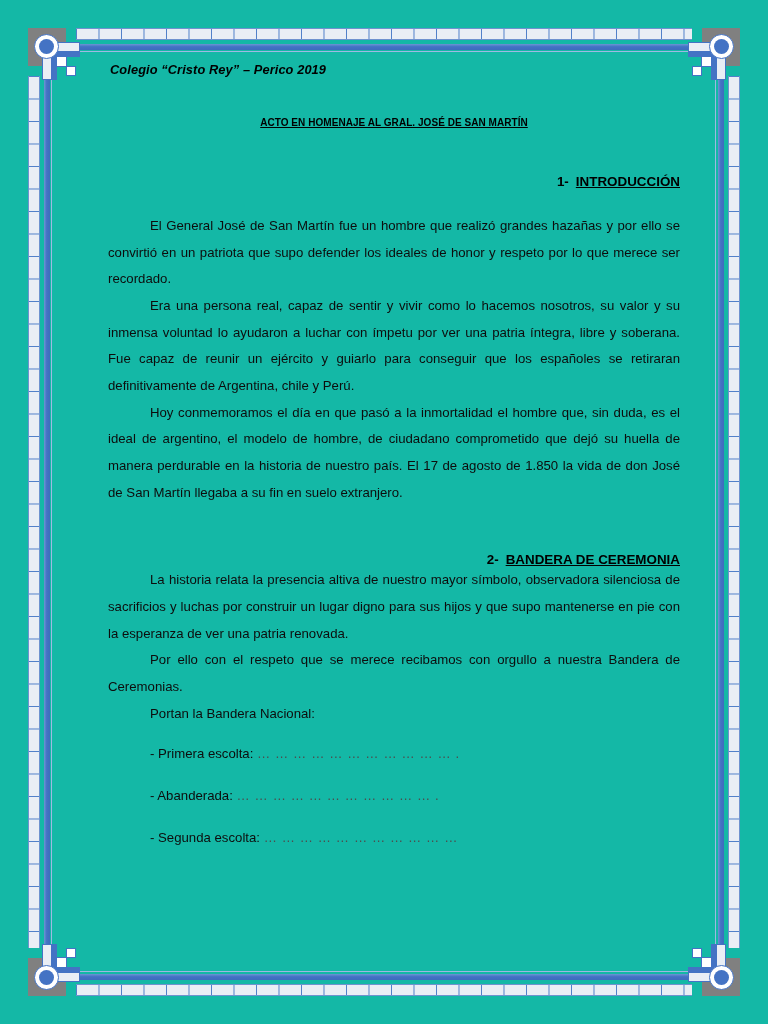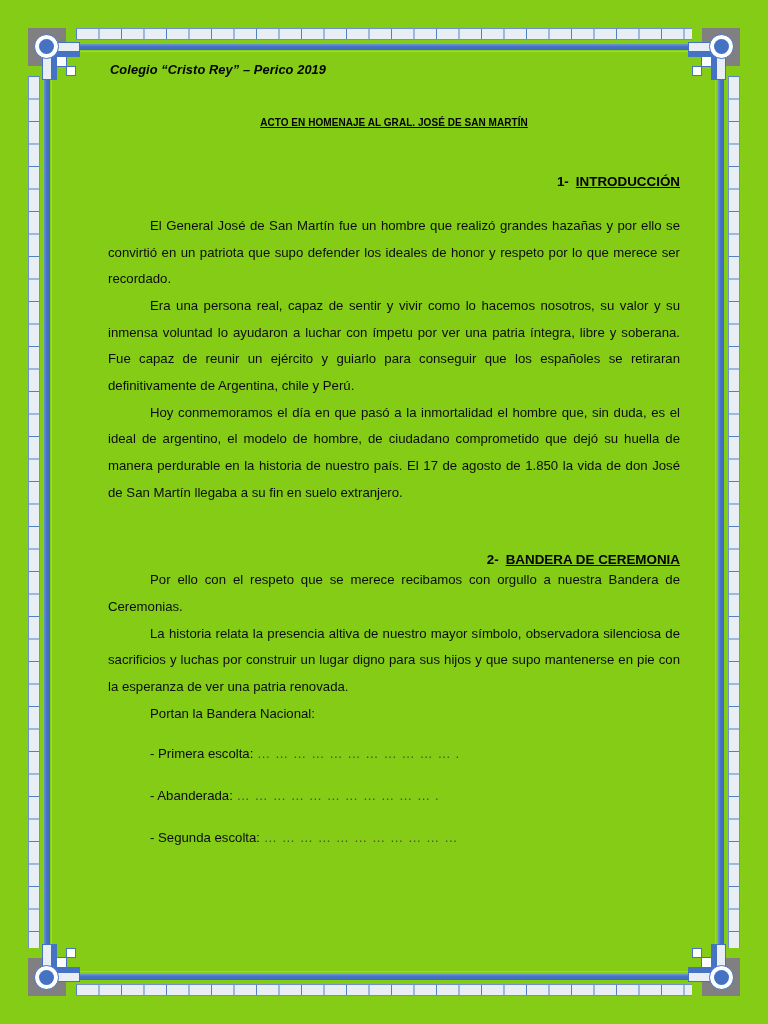--- a/index.html
+++ b/index.html
@@ -7,21 +7,21 @@
     margin: 0; padding: 0;
     width: 768px; height: 1024px;
     background: #ffffff;
     font-family: "Liberation Sans", sans-serif;
   }
 
   .page {
     position: relative;
     width: 768px;
     height: 1024px;
-    background: #84cc16;
+    background: #14b8a6;
     overflow: hidden;
   }
 
   
   .art-border {
     position: absolute;
     left: 28px; top: 28px;
     width: 712px; height: 968px;
     pointer-events: none;
   }
@@ -274,22 +274,22 @@
     </div>
 
     <p class="body first indent">El General José de San Martín fue un hombre que realizó grandes hazañas y por ello se convirtió en un patriota  que supo defender los ideales de honor y respeto por lo que merece ser recordado.</p>
     <p class="body indent">Era una persona real, capaz de sentir y vivir como lo hacemos nosotros, su valor  y su inmensa voluntad  lo ayudaron a luchar con ímpetu por ver una patria íntegra, libre  y soberana. Fue capaz de reunir un ejército y guiarlo    para conseguir que   los españoles se retiraran definitivamente de Argentina, chile y Perú.</p>
     <p class="body indent">Hoy conmemoramos el día en que pasó a la inmortalidad el hombre que, sin duda, es el ideal de argentino, el modelo de hombre, de ciudadano comprometido que dejó su huella de manera perdurable en la historia de nuestro país. El 17 de agosto de 1.850 la vida de don José de San Martín llegaba a su fin en suelo extranjero.</p>
 
     <div class="section-head">
       <span class="num">2-</span><span class="lbl">BANDERA DE CEREMONIA</span>
     </div>
 
+    <p class="body sec2-body indent">La historia relata la presencia altiva de nuestro mayor símbolo, observadora silenciosa de sacrificios y luchas por construir un lugar digno para sus hijos y que supo mantenerse en  pie con la esperanza de ver una patria renovada.</p>
     <p class="body indent">Por ello con el respeto que se merece recibamos con orgullo a nuestra Bandera de Ceremonias.</p>
-    <p class="body sec2-body indent">La historia relata la presencia altiva de nuestro mayor símbolo, observadora silenciosa de sacrificios y luchas por construir un lugar digno para sus hijos y que supo mantenerse en  pie con la esperanza de ver una patria renovada.</p>
     <p class="body portan indent">Portan la Bandera Nacional:</p>
 
     <div class="roster">
       <div class="roster-item">
         <span>- Primera escolta:</span>
         <span class="dots">… … … … … … … … … … … .</span>
       </div>
       <div class="roster-item">
         <span>- Abanderada:</span>
         <span class="dots">… … … … … … … … … … … .</span>

